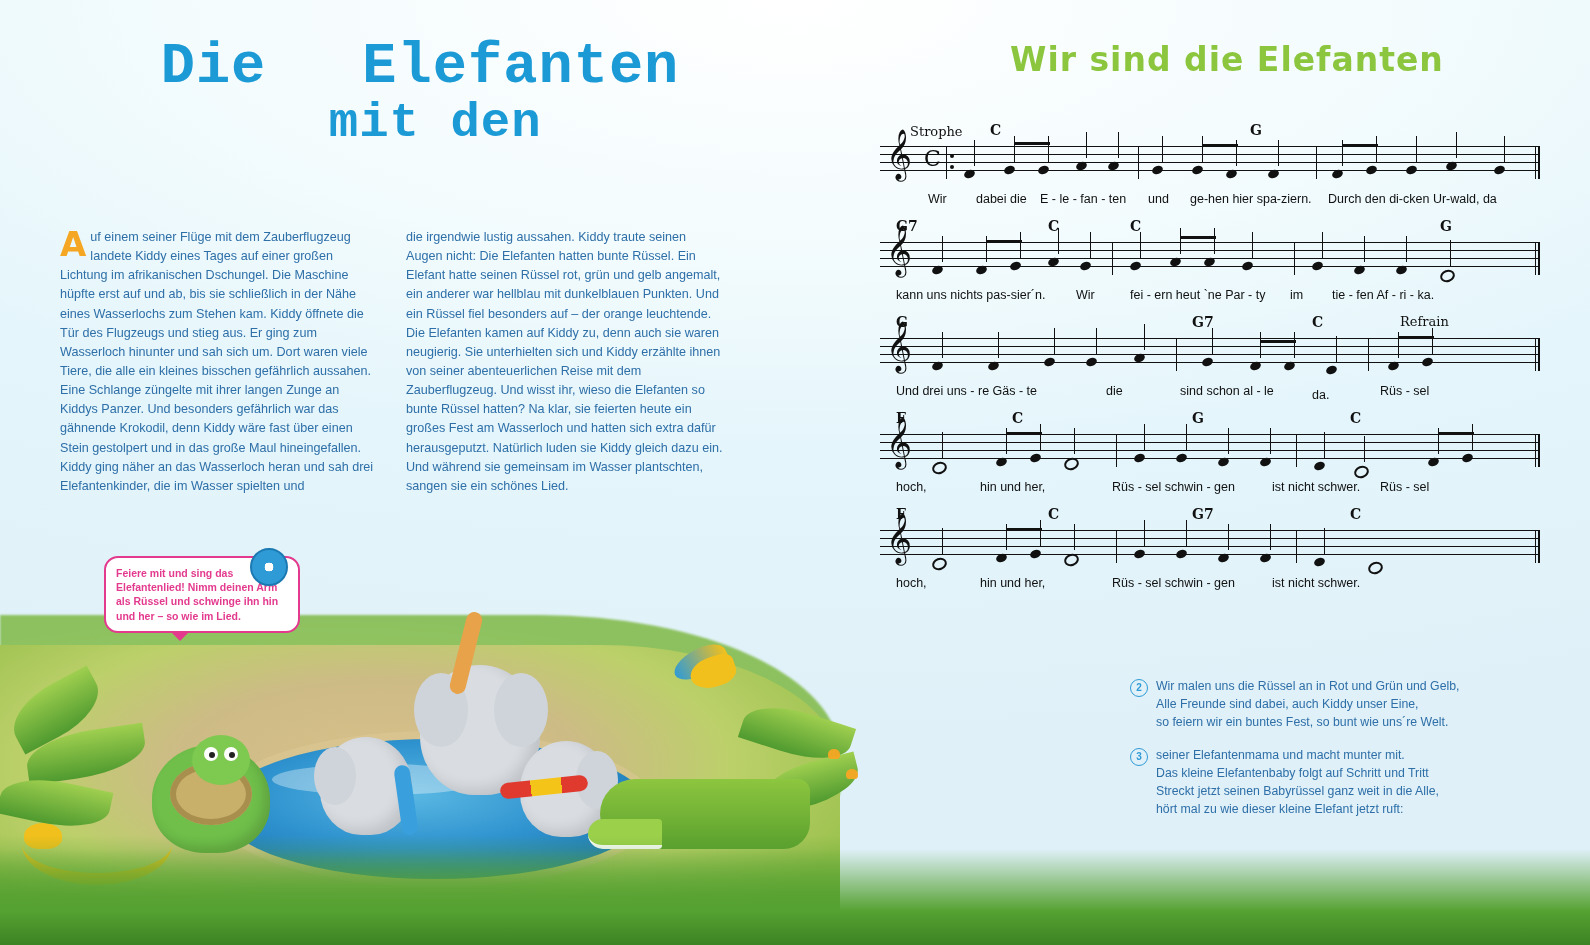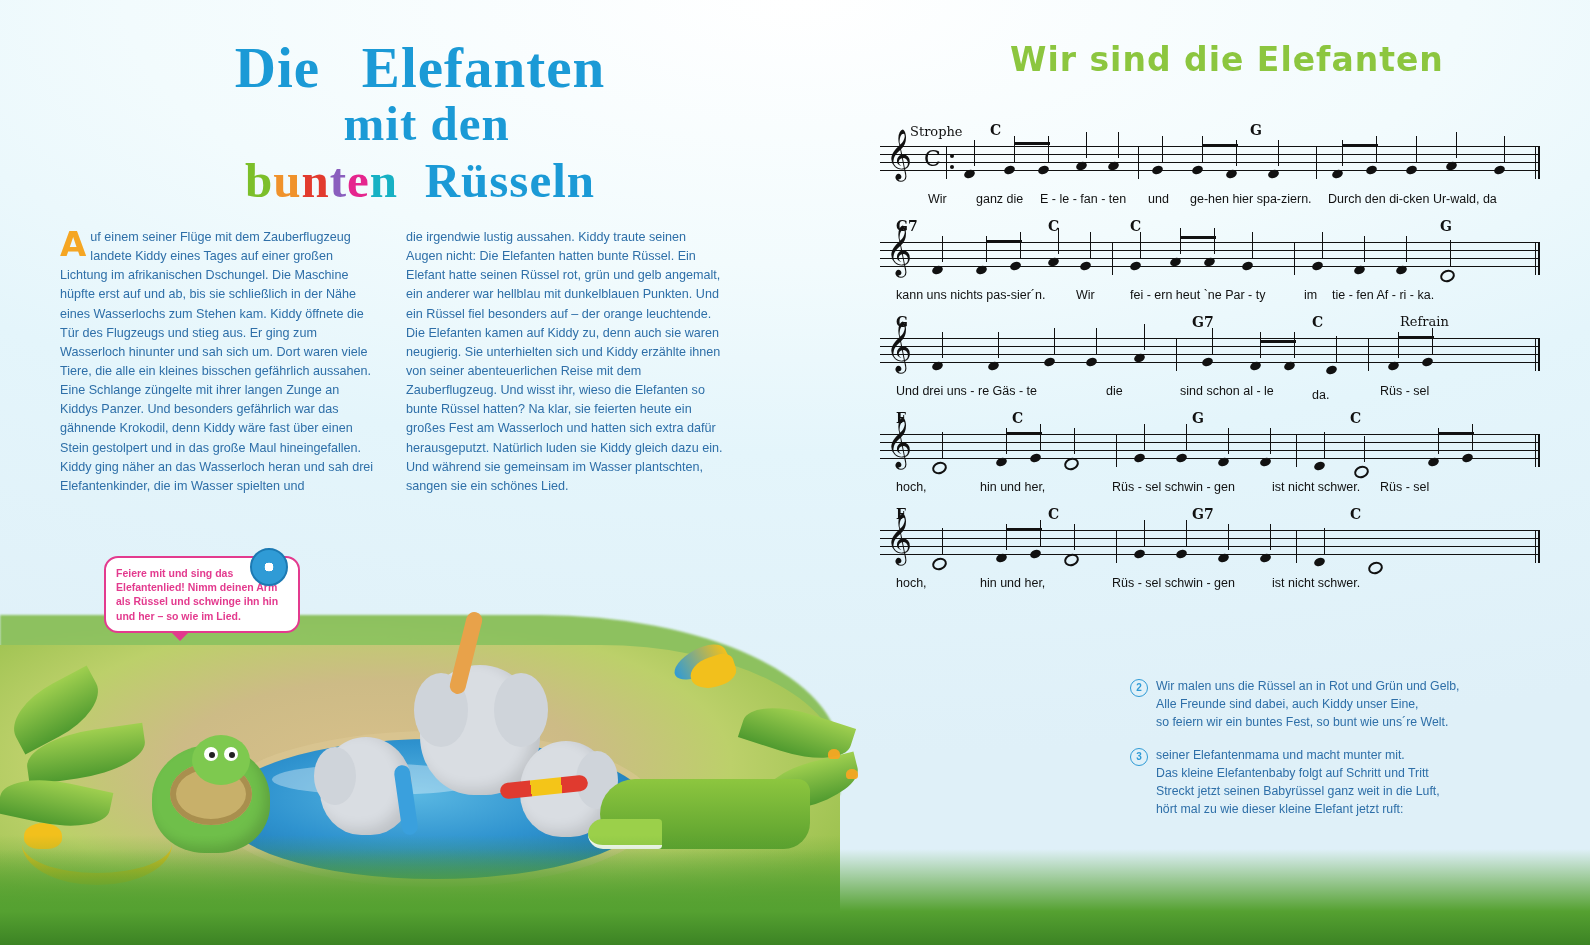--- a/index.html
+++ b/index.html
@@ -16,21 +16,21 @@
       radial-gradient(120% 80% at 50% 0%, #ffffff 0%, #f2fbfd 35%, #e4f5fb 60%, #dff0f8 100%);
     overflow:hidden;
   }
 
   
   .title-block{
     position:absolute;left:140px;top:38px;width:560px;
     text-align:center;
   }
   .title-line{
-    font-family:Liberation Serif, serif;
+    font-family:Liberation Mono, monospace;
     font-weight:bold;
     line-height:1.05;
     letter-spacing:1px;
   }
   .t1{font-size:49px;}
   .t2{font-size:49px;margin-top:6px;}
   .t1 .big{font-size:57px;}
   .ch{display:inline-block;}
   .c-blue{color:#1b9ad6;}
   .c-green{color:#7cbf2a;}
@@ -265,24 +265,20 @@
 
 <div id="page">
 
   <div class="title-block">
     <div class="title-line t1">
       <span class="ch c-blue big">D</span><span class="ch c-blue big">i</span><span class="ch c-blue big">e</span>
       <span class="ch c-blue big">&nbsp;</span>
       <span class="ch c-blue big">E</span><span class="ch c-blue big">l</span><span class="ch c-blue big">e</span><span class="ch c-blue big">f</span><span class="ch c-blue big">a</span><span class="ch c-blue big">n</span><span class="ch c-blue big">t</span><span class="ch c-blue big">e</span><span class="ch c-blue big">n</span>
       <span class="ch c-blue">&nbsp;mit&nbsp;den</span>
     </div>
-    <div class="title-line t2">
-      <span class="ch c-green">b</span><span class="ch c-orange">u</span><span class="ch c-red">n</span><span class="ch c-violet">t</span><span class="ch c-pink">e</span><span class="ch c-teal">n</span>
-      <span class="ch c-blue">&nbsp;Rüsseln</span>
-    </div>
 
   </div>
 
   <div class="columns">
     <div class="col">
       <span class="dropcap">A</span>
       <p>uf einem seiner Flüge mit dem Zauberflugzeug landete Kiddy eines Tages auf einer großen Lichtung im afrikanischen Dschungel. Die Maschine hüpfte erst auf und ab, bis sie schließlich in der Nähe eines Wasserlochs zum Stehen kam. Kiddy öffnete die Tür des Flugzeugs und stieg aus. Er ging zum Wasserloch hinunter und sah sich um. Dort waren viele Tiere, die alle ein kleines bisschen gefährlich aussahen. Eine Schlange züngelte mit ihrer langen Zunge an Kiddys Panzer. Und besonders gefährlich war das gähnende Krokodil, denn Kiddy wäre fast über einen Stein gestolpert und in das große Maul hineingefallen.
 Kiddy ging näher an das Wasserloch heran und sah drei Elefantenkinder, die im Wasser spielten und</p>
     </div>
     <div class="col">
@@ -402,21 +398,21 @@
       <div class="note" style="left:614px;top:46px">
           <span class="head"></span>
           <span class="stem"></span>
         </div>
 
       <div class="marker" style="left:30px;top:4px">Strophe</div>
       <div class="chord" style="left:110px;top:2px">C</div>
       <div class="chord" style="left:370px;top:2px">G</div>
 
       <div class="lyric" style="left:48px;top:72px">Wir</div>
-      <div class="lyric" style="left:96px;top:72px">ganz die</div>
+      <div class="lyric" style="left:96px;top:72px">dabei die</div>
       <div class="lyric" style="left:160px;top:72px">E - le - fan - ten</div>
       <div class="lyric" style="left:268px;top:72px">und</div>
       <div class="lyric" style="left:310px;top:72px">ge-hen hier spa-ziern.</div>
       <div class="lyric" style="left:448px;top:72px">Durch den di-cken Ur-wald, da</div>
     </div>
 
     <div class="system">
       <div class="staff"></div>
       <div class="clef">𝄞</div>
       <div class="barline" style="left:232px"></div>
@@ -479,21 +475,21 @@
         </div>
 
       <div class="chord" style="left:16px;top:2px">G7</div>
       <div class="chord" style="left:168px;top:2px">C</div>
       <div class="chord" style="left:250px;top:2px">C</div>
       <div class="chord" style="left:560px;top:2px">G</div>
 
       <div class="lyric" style="left:16px;top:72px">kann uns nichts pas-sier´n.</div>
       <div class="lyric" style="left:196px;top:72px">Wir</div>
       <div class="lyric" style="left:250px;top:72px">fei - ern heut `ne Par - ty</div>
-      <div class="lyric" style="left:424px;top:72px">im</div>
+      <div class="lyric" style="left:410px;top:72px">im</div>
       <div class="lyric" style="left:452px;top:72px">tie - fen  Af - ri - ka.</div>
     </div>
 
     <div class="system">
       <div class="staff"></div>
       <div class="clef">𝄞</div>
       <div class="barline" style="left:296px"></div>
       <div class="barline" style="left:488px"></div>
       <div class="endbar" style="left:655px"></div>
 
@@ -690,19 +686,19 @@
     <div class="verse">
       <span class="num">2</span>
       <span class="vline">Wir malen uns die Rüssel an in Rot und Grün und Gelb,</span>
       <span class="vline">Alle Freunde sind dabei, auch Kiddy unser Eine,</span>
       <span class="vline">so feiern wir ein buntes Fest, so bunt wie uns´re Welt.</span>
     </div>
     <div class="verse">
       <span class="num">3</span>
       <span class="vline">seiner Elefantenmama und macht munter mit.</span>
       <span class="vline">Das kleine Elefantenbaby folgt auf Schritt und Tritt</span>
-      <span class="vline">Streckt jetzt seinen Babyrüssel ganz weit in die Luft,</span>
+      <span class="vline">Streckt jetzt seinen Babyrüssel ganz weit in die Alle,</span>
       <span class="vline">hört mal zu wie dieser kleine Elefant jetzt ruft:</span>
     </div>
   </div>
 
   <div class="grass-strip"></div>
 </div>
 
 </body></html>

